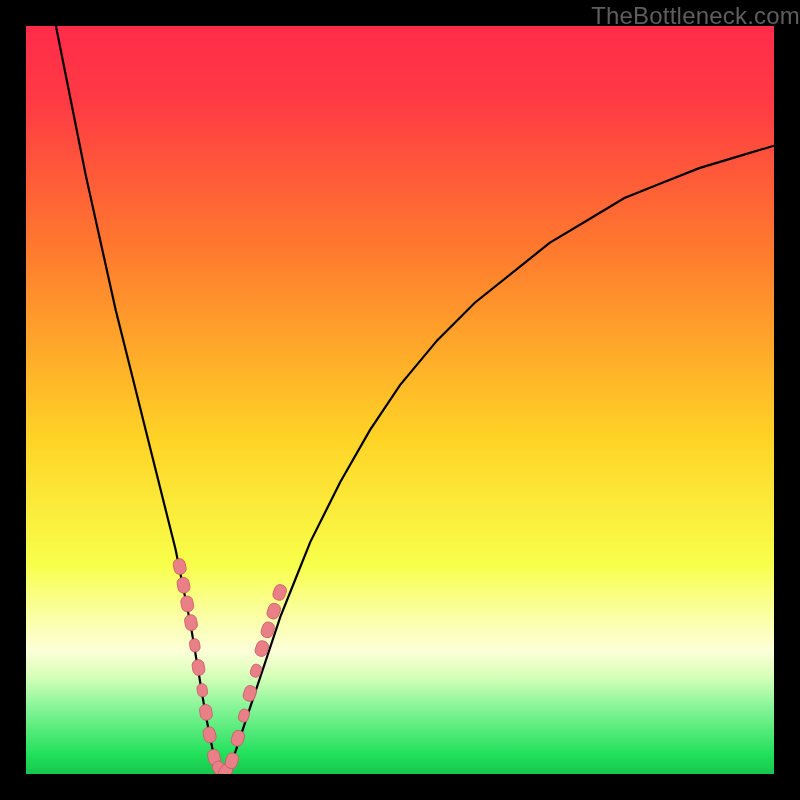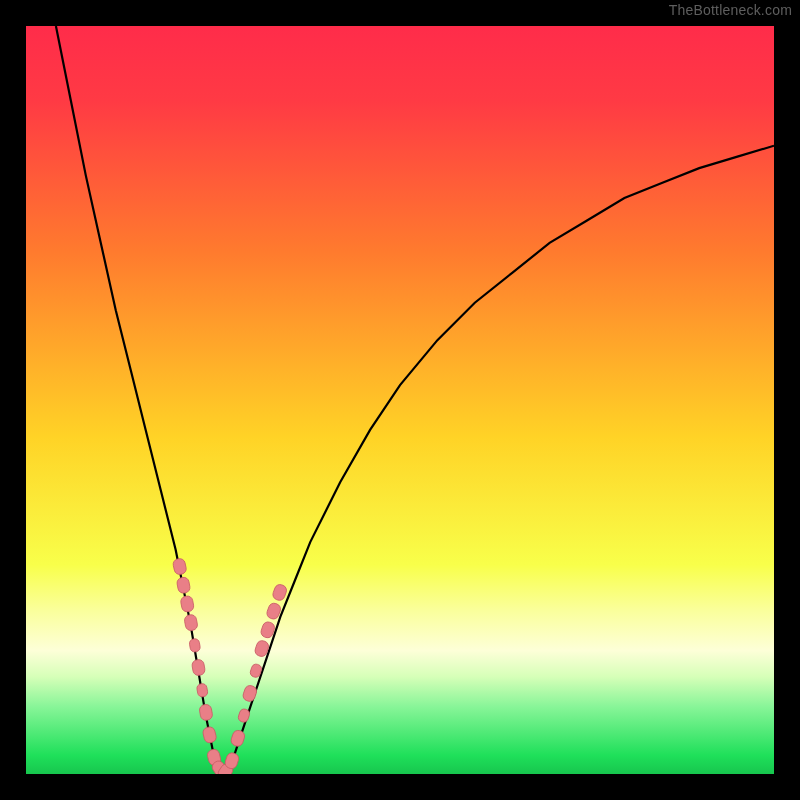--- a/index.html
+++ b/index.html
@@ -38,23 +38,23 @@
     position: absolute;
     top: 0;
     left: 0;
     width: 748px;
     height: 748px;
     pointer-events: none;
   }
   .watermark {
     position: absolute;
     top: 2px;
-    right: 8px;
+    right: 0;
     color: #5e5e5e;
-    font-size: 14px;
+    font-size: 24px;
     font-weight: 500;
     letter-spacing: 0.2px;
     user-select: none;
   }
 </style>
 </head>
 <body>
 
 <div class="frame">
 

